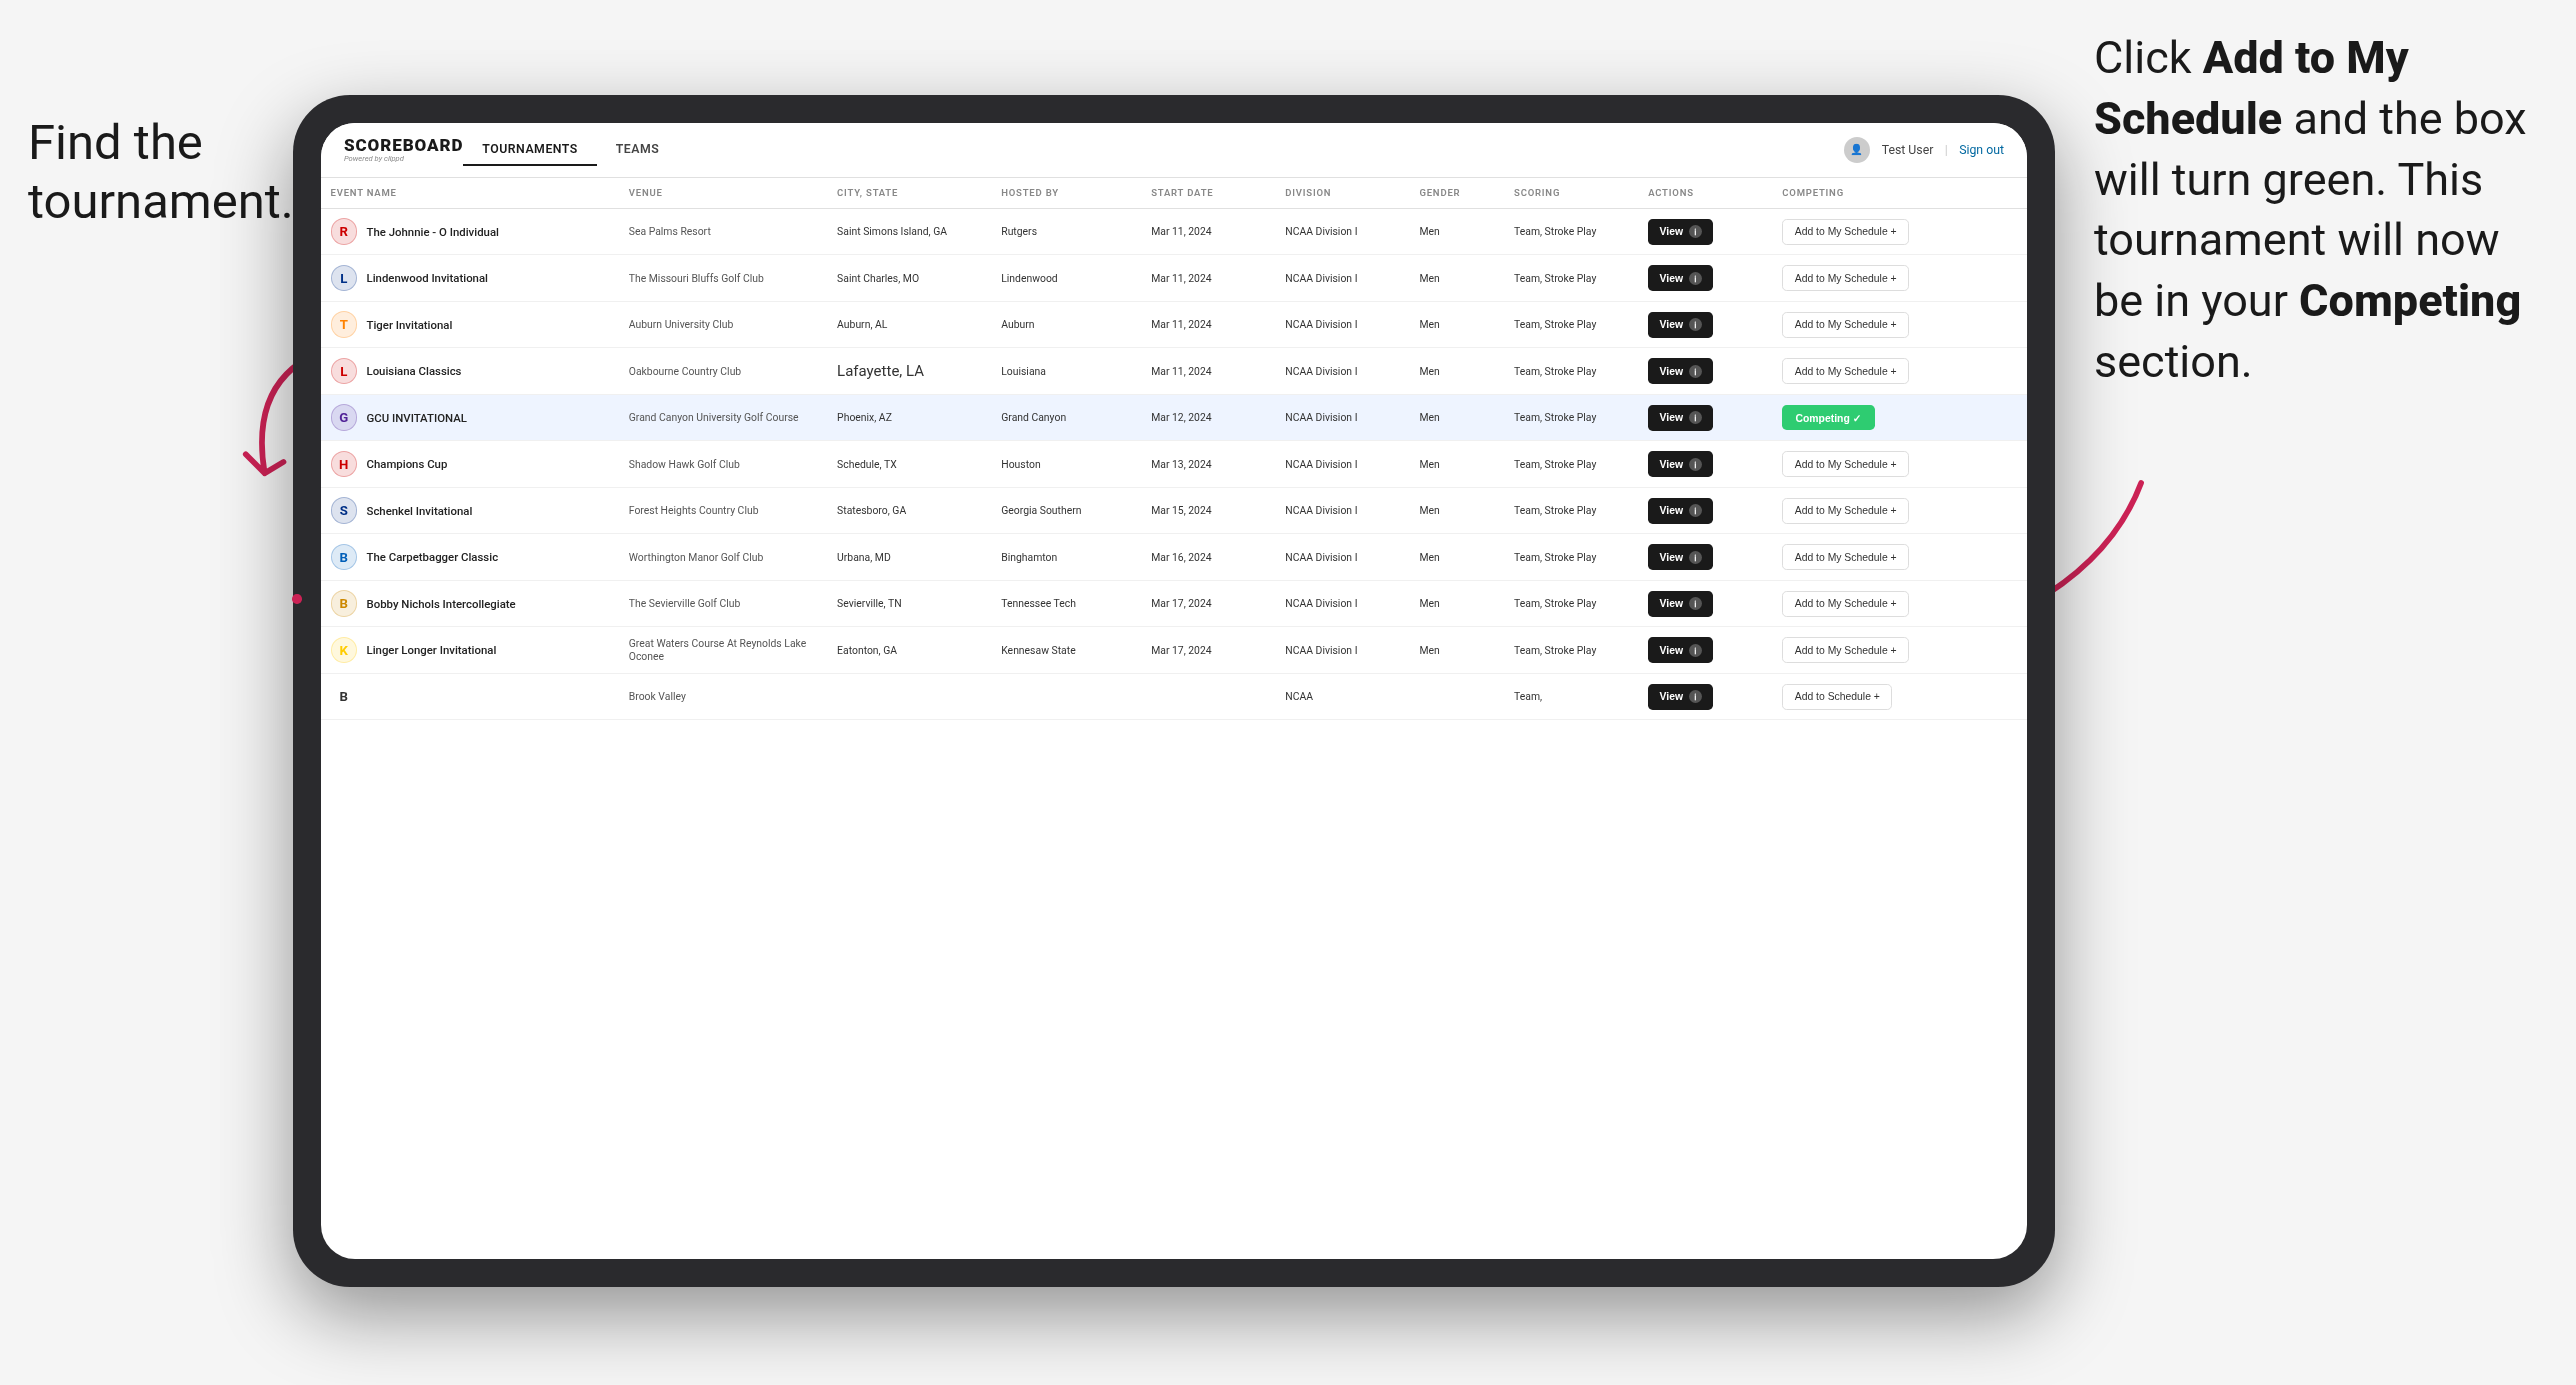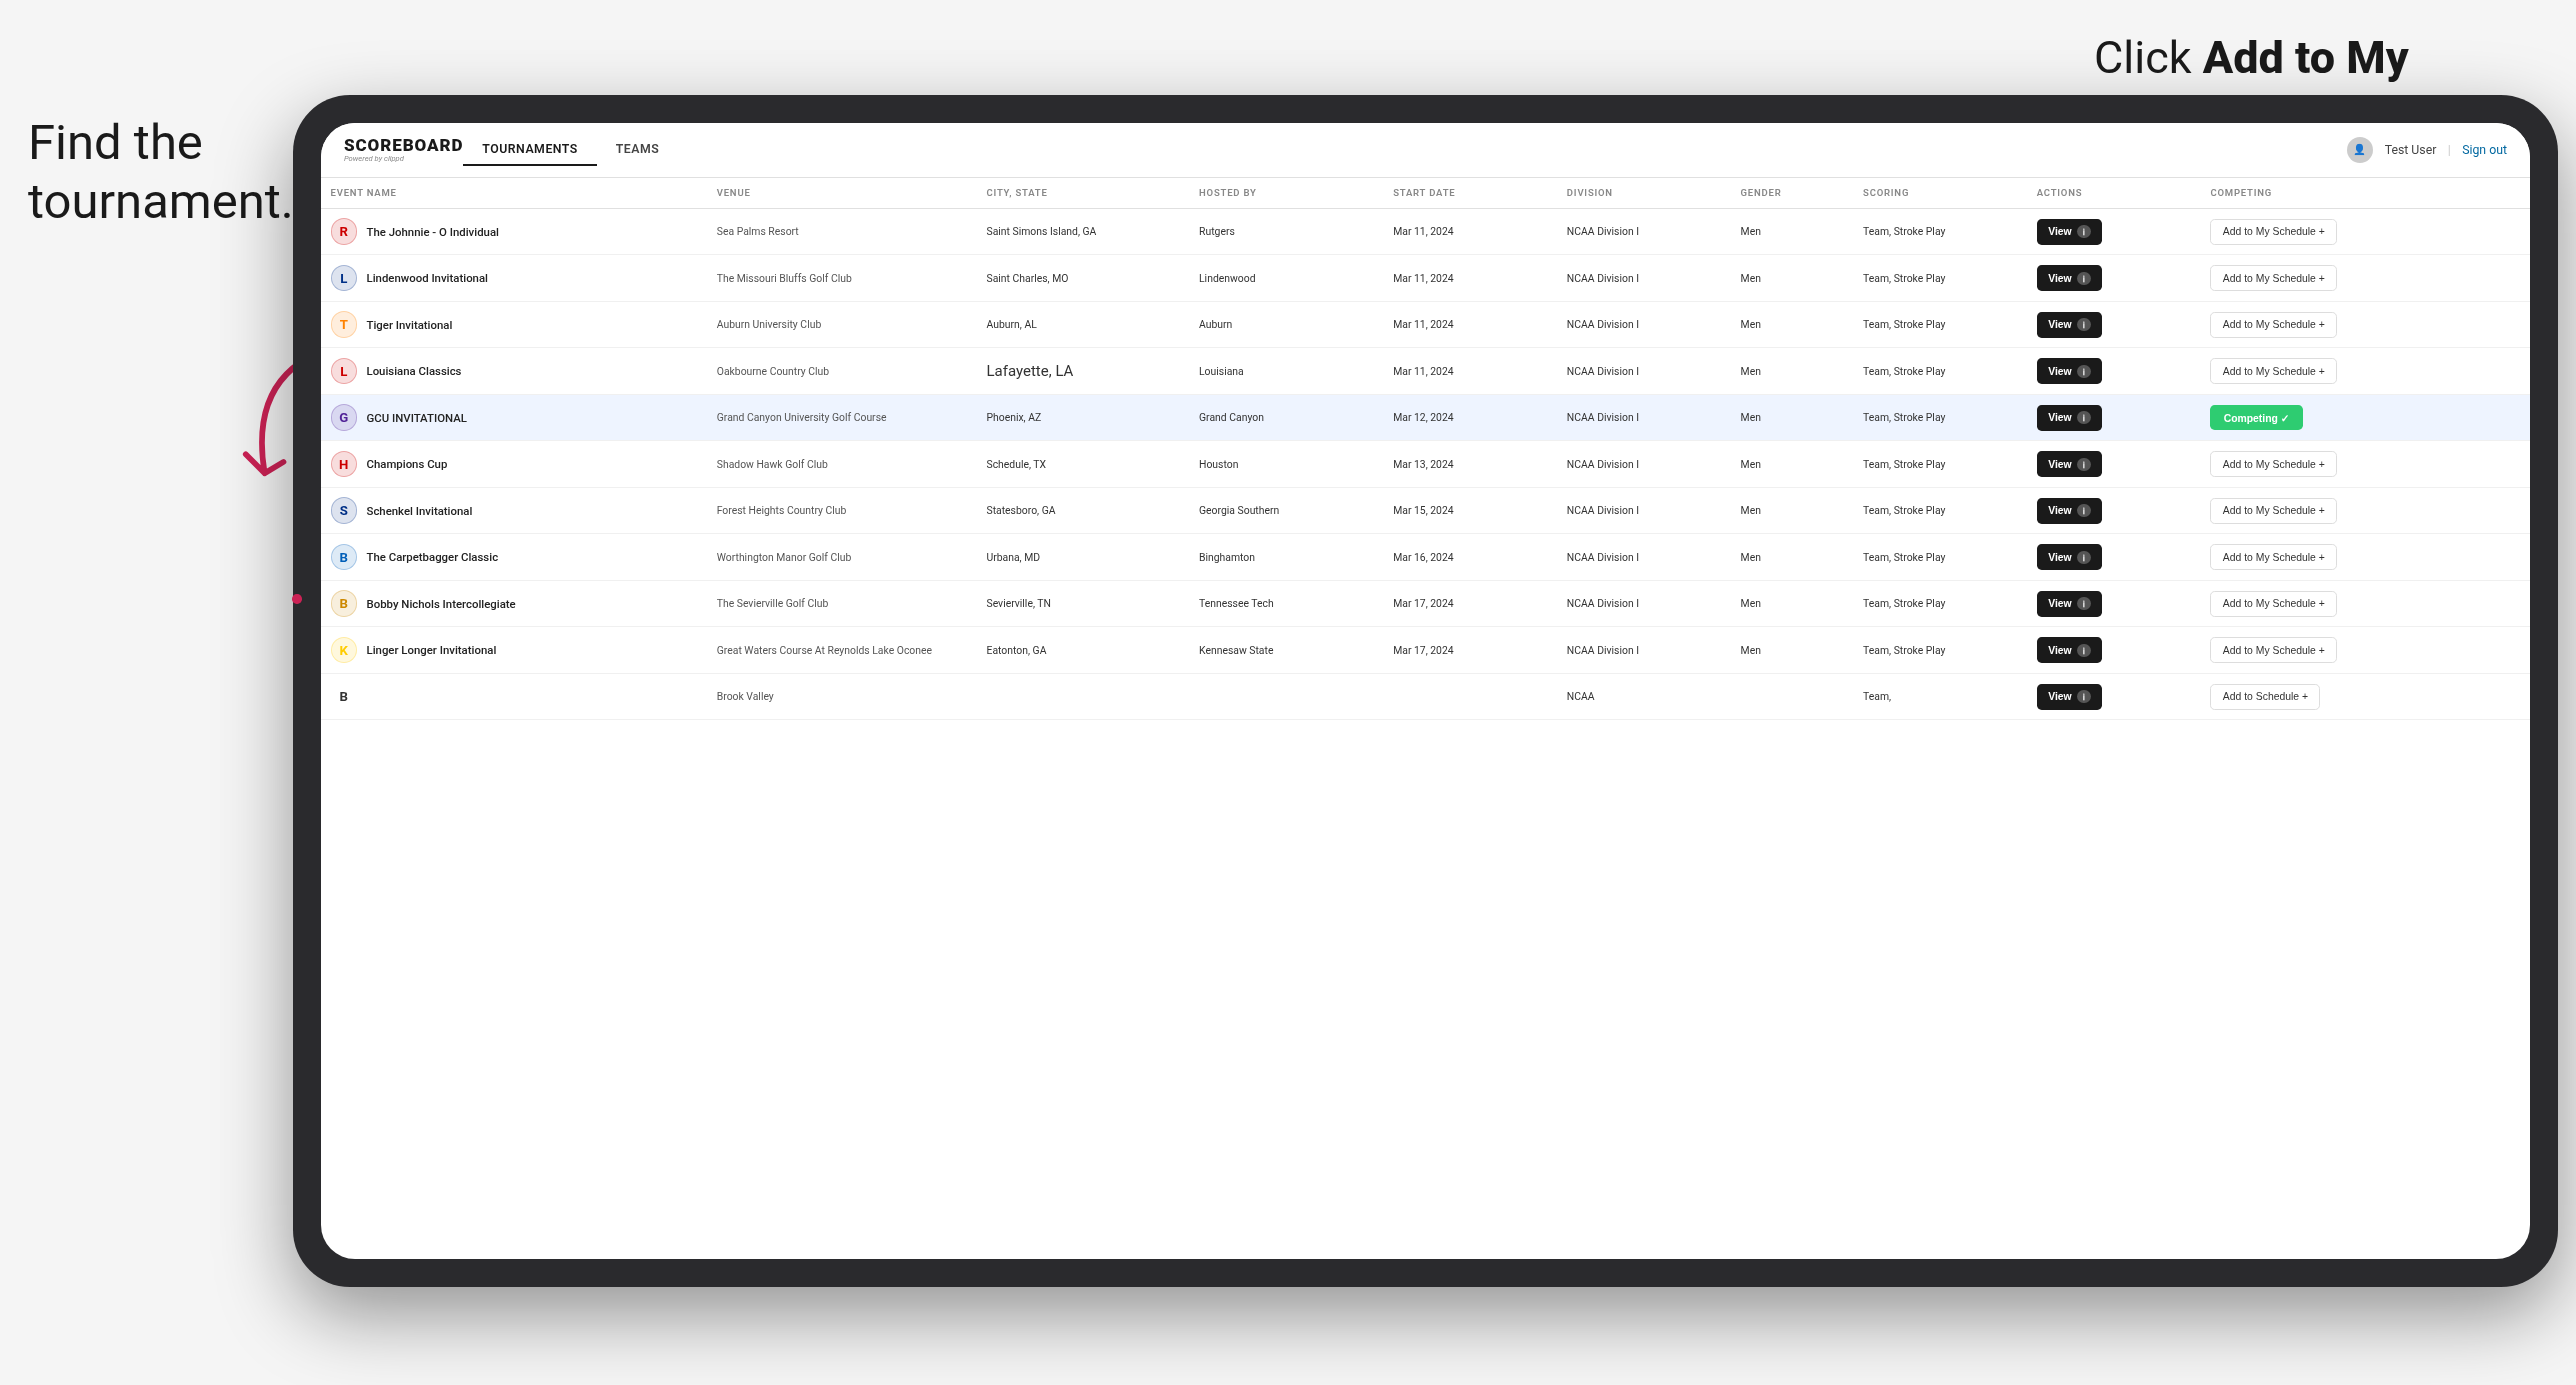--- a/index.html
+++ b/index.html
@@ -55,21 +55,21 @@
       top: 341px;
       width: 189px;
       height: 189px;
     }
 
     
     .tablet-frame {
       position: absolute;
       left: 293px;
       top: 95px;
-      width: 2265px;
+      width: 1762px;
       height: 1192px;
       background: #2a2a2d;
       border-radius: 57px;
       box-shadow: 0 28px 76px rgba(0,0,0,0.4);
       padding: 28px;
     }
 
     .tablet-screen {
       width: 100%;
       height: 100%;

